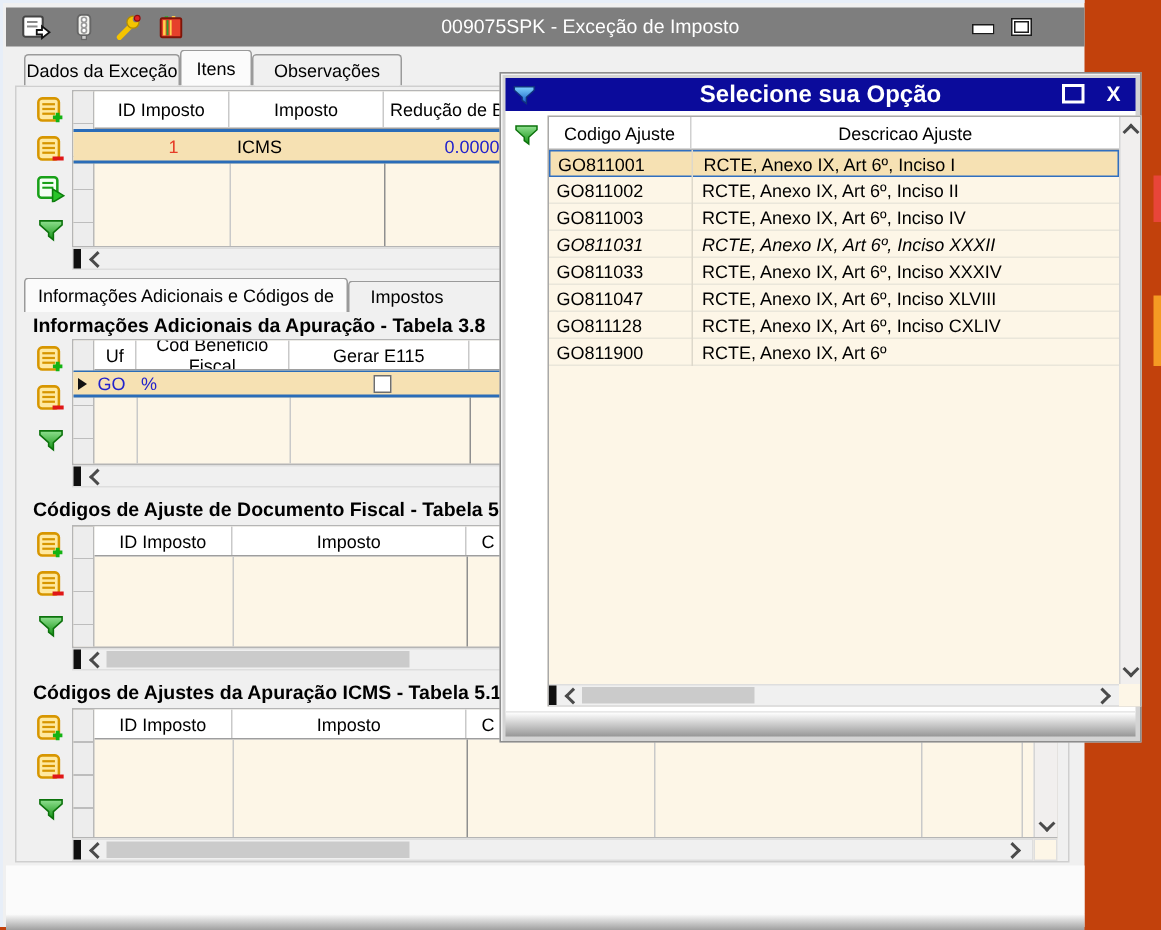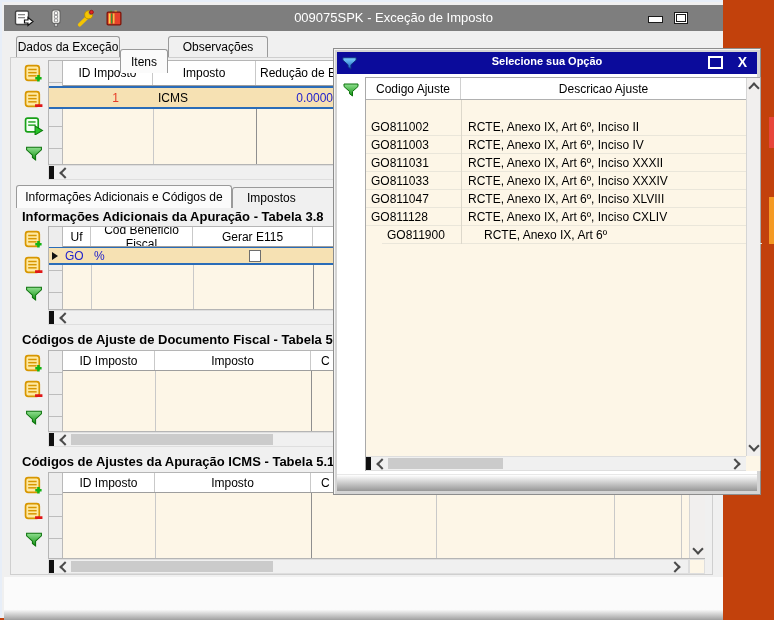--- a/index.html
+++ b/index.html
@@ -32,21 +32,21 @@
   .chev{width:6px;height:6px;border-left:2px solid #4a4a4a;border-bottom:2px solid #4a4a4a;}
   .chev.l{transform:rotate(45deg);} .chev.r{transform:rotate(225deg);}
   .chev.u{transform:rotate(135deg);} .chev.d{transform:rotate(-45deg);}
   .sectitle{font-weight:bold;font-size:13px;white-space:nowrap;}
   .blue{color:#2222cc;} .red{color:#e63b26;}
   .checkbox{width:12px;height:12px;background:#fff;border:1px solid #6e6e6e;box-sizing:border-box;}
   .rowmark{width:0;height:0;border-left:6px solid #111;border-top:4px solid transparent;border-bottom:4px solid transparent;}
   
   #dialog{left:333px;top:48px;width:428px;height:447px;background:#d4d4d4;border:1px solid #8d8d8d;box-sizing:border-box;z-index:20;box-shadow:inset 1px 1px 0 #f3f3f3;}
   #dlgtitle{left:3px;top:3px;right:3px;height:22px;background:#0b0b9b;}
-  #dlgtitle .dtitle{left:0;right:0;top:3px;text-align:center;color:#fff;font-weight:bold;font-size:11px;}
+  #dlgtitle .dtitle{left:0;right:0;top:3px;text-align:center;color:#fff;font-weight:bold;font-size:16px;}
   .dmax{width:11px;height:9px;border:2px solid #fff;box-sizing:content-box;}
   .dclose{color:#fff;font-weight:bold;font-size:14px;line-height:14px;}
   #dlgclient{left:3px;top:25px;right:3px;bottom:19px;background:#fff;}
   #dlgfooter{left:3px;right:3px;bottom:3px;height:16px;background:linear-gradient(180deg,#ffffff,#979797);border-top:1px solid #e8e8e8;}
   .drow{height:18px;border-bottom:1px solid #eae6da;box-sizing:border-box;}
   .drow .c1{position:absolute;left:5px;top:2px;} .drow .c2{position:absolute;left:102px;top:2px;}
   .dsel{background:#f6e1b3;border:1px solid #2f6fc0;}
   .vsb{background:#f1efee;border-left:1px solid #d5d5d5;box-sizing:border-box;}
   .ic{display:block;width:100%;height:100%;}
 </style>
@@ -146,21 +146,21 @@
           <svg class="ic">
             <use href="#i-book"></use>
           </svg>
         </span>
       <span class="abs wtitle nowrap">009075SPK - Exceção de Imposto</span>
       <span class="abs glyph-min" style="left:644px;top:11px;"></span>
       <span class="abs glyph-max" style="left:670px;top:7px;"></span>
     </div>
 
     <div class="abs tab" style="left:14px;top:34px;width:104px;z-index:2;"><span>Dados da Exceção</span></div>
-    <div class="abs tab active" style="left:118px;top:31px;width:48px;margin-top:16px;"><span>Itens</span></div>
+    <div class="abs tab active" style="left:118px;top:31px;width:48px;"><span>Itens</span></div>
     <div class="abs tab" style="left:166px;top:34px;width:100px;z-index:2;"><span>Observações</span></div>
 
     <div id="panel" class="abs"></div>
 
     <span class="abs tbicon" style="left:22px;top:62px;">
         <svg class="ic">
           <use href="#i-form-add"></use>
         </svg>
       </span>
     <span class="abs tbicon" style="left:22px;top:88px;">
@@ -365,45 +365,49 @@
 
         <div class="abs ghead" style="left:0;top:0;width:380px;height:22px;border-bottom:1px solid #b0b0b0;">
           <div class="abs hcell" style="left:95px;width:285px;border-right:none;">
               <span>Descricao Ajuste</span>
             </div>
           <div class="abs hcell" style="left:0;width:95px;border-right:1px solid #d0d0d0;">
               <span>Codigo Ajuste</span>
             </div>
         </div>
 
+        <div class="abs drow dsel" style="left:0;top:22px;width:380px;">
+          <span class="c1">GO811001</span>
+            <span class="c2">RCTE, Anexo IX, Art 6º, Inciso I</span>
+        </div>
         <div class="abs drow" style="left:0;top:40px;width:380px;">
           <span class="c1">GO811002</span>
             <span class="c2">RCTE, Anexo IX, Art 6º, Inciso II</span>
         </div>
         <div class="abs drow" style="left:0;top:58px;width:380px;">
           <span class="c1">GO811003</span>
             <span class="c2">RCTE, Anexo IX, Art 6º, Inciso IV</span>
         </div>
-        <div class="abs drow" style="left:0;top:76px;width:380px;">
+        <div class="abs drow" style="left:0;top:76px;width:380px;font-style:italic;">
           <span class="c1">GO811031</span>
             <span class="c2">RCTE, Anexo IX, Art 6º, Inciso XXXII</span>
         </div>
         <div class="abs drow" style="left:0;top:94px;width:380px;">
           <span class="c1">GO811033</span>
             <span class="c2">RCTE, Anexo IX, Art 6º, Inciso XXXIV</span>
         </div>
         <div class="abs drow" style="left:0;top:112px;width:380px;">
           <span class="c1">GO811047</span>
             <span class="c2">RCTE, Anexo IX, Art 6º, Inciso XLVIII</span>
         </div>
         <div class="abs drow" style="left:0;top:130px;width:380px;">
           <span class="c1">GO811128</span>
             <span class="c2">RCTE, Anexo IX, Art 6º, Inciso CXLIV</span>
         </div>
-        <div class="abs drow" style="left:16px;top:148px;width:380px;">
+        <div class="abs drow" style="left:0;top:148px;width:380px;">
           <span class="c1">GO811900</span>
             <span class="c2">RCTE, Anexo IX, Art 6º</span>
         </div>
         <div class="abs vline" style="left:95px;top:22px;height:144px;background:#ddd8cb;"></div>
 
         <div class="abs vsb" style="left:380px;top:0;width:14px;height:378px;">
           <span class="abs chev u" style="left:3px;top:6px;"></span>
           <span class="abs chev d" style="left:3px;top:364px;"></span>
         </div>
 

